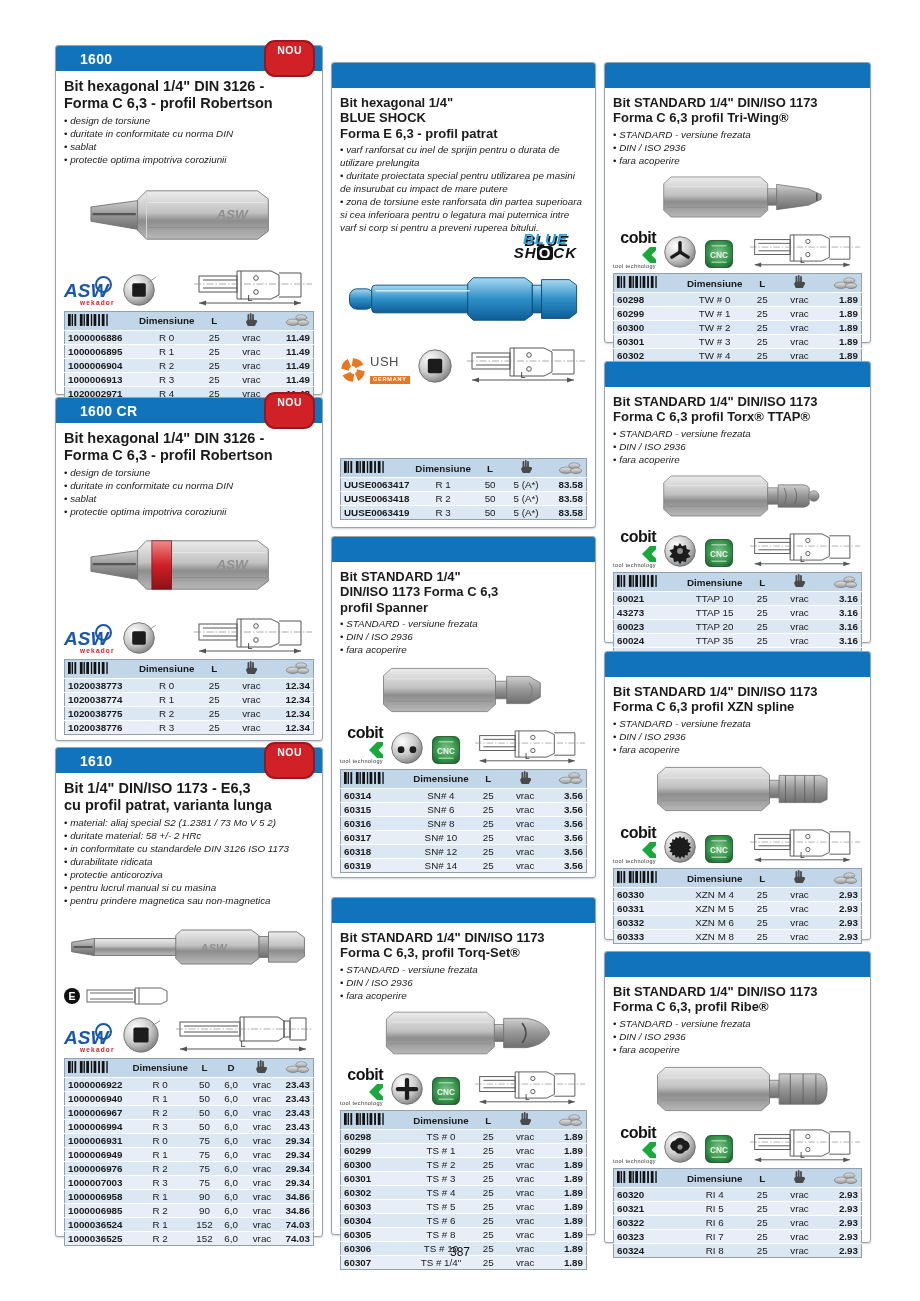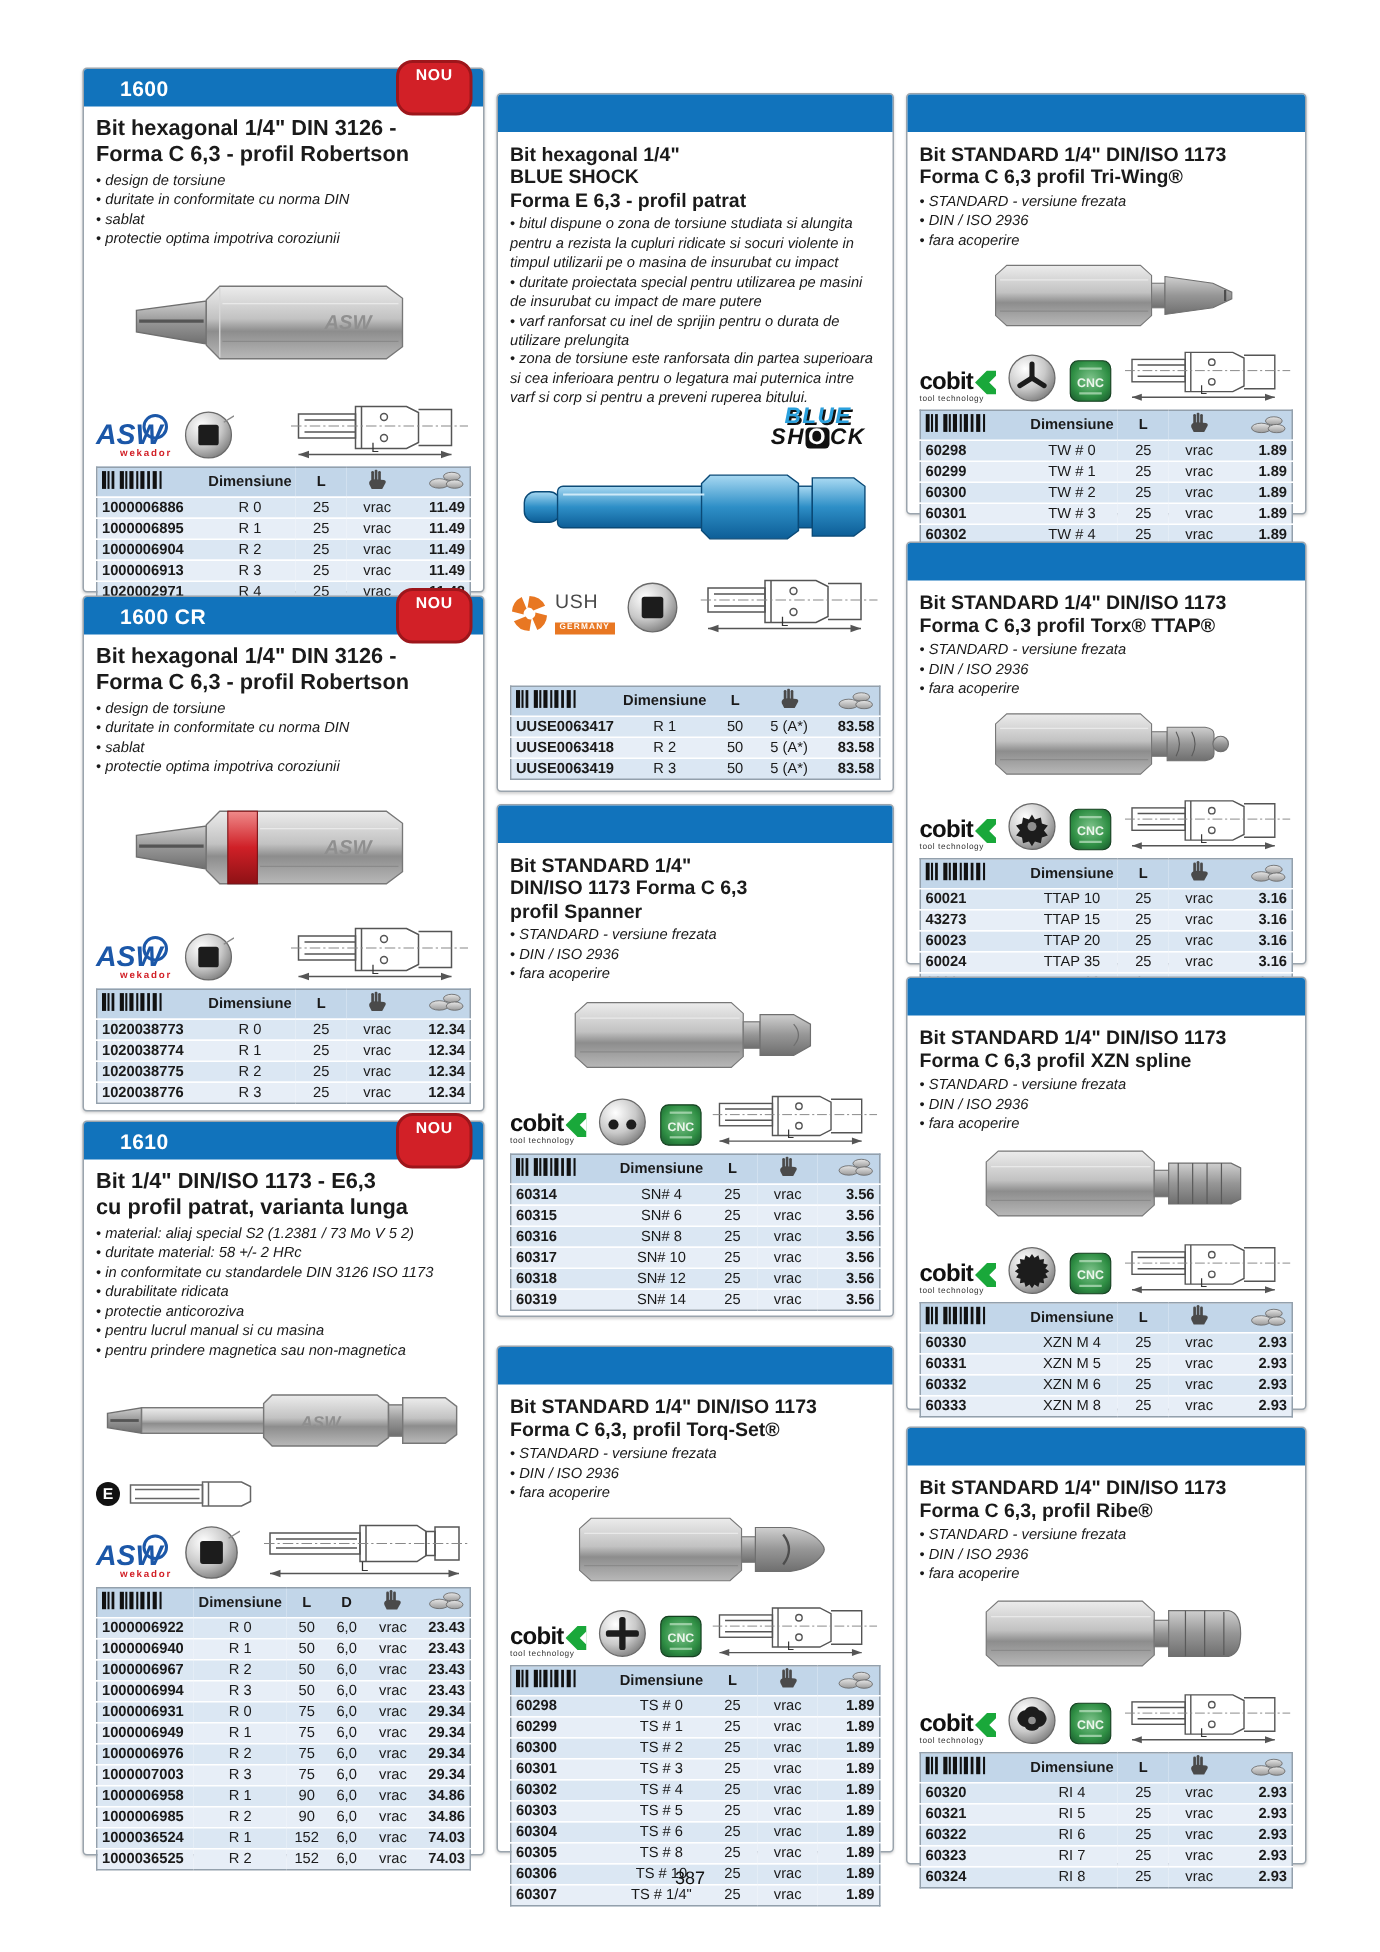--- a/index.html
+++ b/index.html
@@ -25,21 +25,21 @@
   .erow{display:flex;align-items:center;gap:5px;margin-top:2px;}
   .eicon{width:16px;height:16px;border-radius:50%;background:#111;color:#fff;font-weight:bold;
          font-size:10.5px;display:flex;align-items:center;justify-content:center;flex:0 0 16px;}
   
   .asw{line-height:1;}
   .asw-main{color:#1b57a8;font-weight:bold;font-style:italic;font-size:19px;position:relative;display:inline-block;}
   .asw-ring{position:absolute;right:-4px;top:-5px;width:13px;height:13px;border:2.5px solid #1b57a8;
             border-radius:50%;background:transparent;}
   .asw-sub{color:#d22027;font-size:6.5px;font-weight:bold;letter-spacing:1.2px;margin:0 0 0 16px;}
   .cobit{line-height:1;}
-  .cobit-row{display:flex;align-items:flex-end;gap:1px;}
+  .cobit-row{display:flex;align-items:flex-end;gap:1px;flex-direction:column;}
   .cobit-txt{font-weight:bold;font-size:16px;letter-spacing:-.5px;color:#111;}
   .cobit-sub{font-size:5.5px;color:#333;letter-spacing:.4px;margin-top:1px;}
   .bshock{position:absolute;right:10px;bottom:4px;line-height:.95;text-align:center;}
   .bs1{color:#2aa0dd;font-weight:bold;font-style:italic;font-size:15px;letter-spacing:1px;
        text-shadow:1.5px 1.5px 0 #111;margin-top:22px;}
   .bs2{color:#111;font-weight:bold;font-style:italic;font-size:15px;letter-spacing:1px;}
   .bs2 .bs-o{display:inline-block;background:#111;color:#fff;border-radius:3px;padding:0 2px;font-style:normal;}
   .ush{display:flex;align-items:center;gap:4px;}
   .ush-txt{line-height:1;}
   .ush-name{font-weight:normal;font-size:13px;color:#4a4a4a;letter-spacing:.5px;}
@@ -584,23 +584,22 @@
 </section>
 
 <section class="card sm" style="left:331px;top:62px;width:265px;height:466px;">
   <header class="bar"></header>
   <h2 class="title">Bit hexagonal 1/4"
 BLUE SHOCK
 Forma E 6,3 - profil patrat</h2>
   <div class="blueshock-wrap" style="flex:0 0 auto;">
     <ul class="feats">
 
-    <li>bitul dispune o zona de torsiune studiata si alungita pentru a rezista la cupluri ridicate si socuri violente in timpul utilizarii pe o masina de insurubat cu impact</li>
+        <li>varf ranforsat cu inel de sprijin pentru o durata de utilizare prelungita</li>
         <li>duritate proiectata special pentru utilizarea pe masini de insurubat cu impact de mare putere</li>
-        <li>varf ranforsat cu inel de sprijin pentru o durata de utilizare prelungita</li>
         <li>zona de torsiune este ranforsata din partea superioara si cea inferioara pentru o legatura mai puternica intre varf si corp si pentru a preveni ruperea bitului.</li>
       </ul>
   </div>
   <div style="position:relative;height:24px;">
     <div class="bshock" style="bottom:0;">
       <div class="bs1">BLUE</div>
       <div class="bs2"><span>SH</span><span class="bs-o">O</span><span>CK</span></div>
     </div>
   </div>
   <div class="photo" style="height:78px;">

